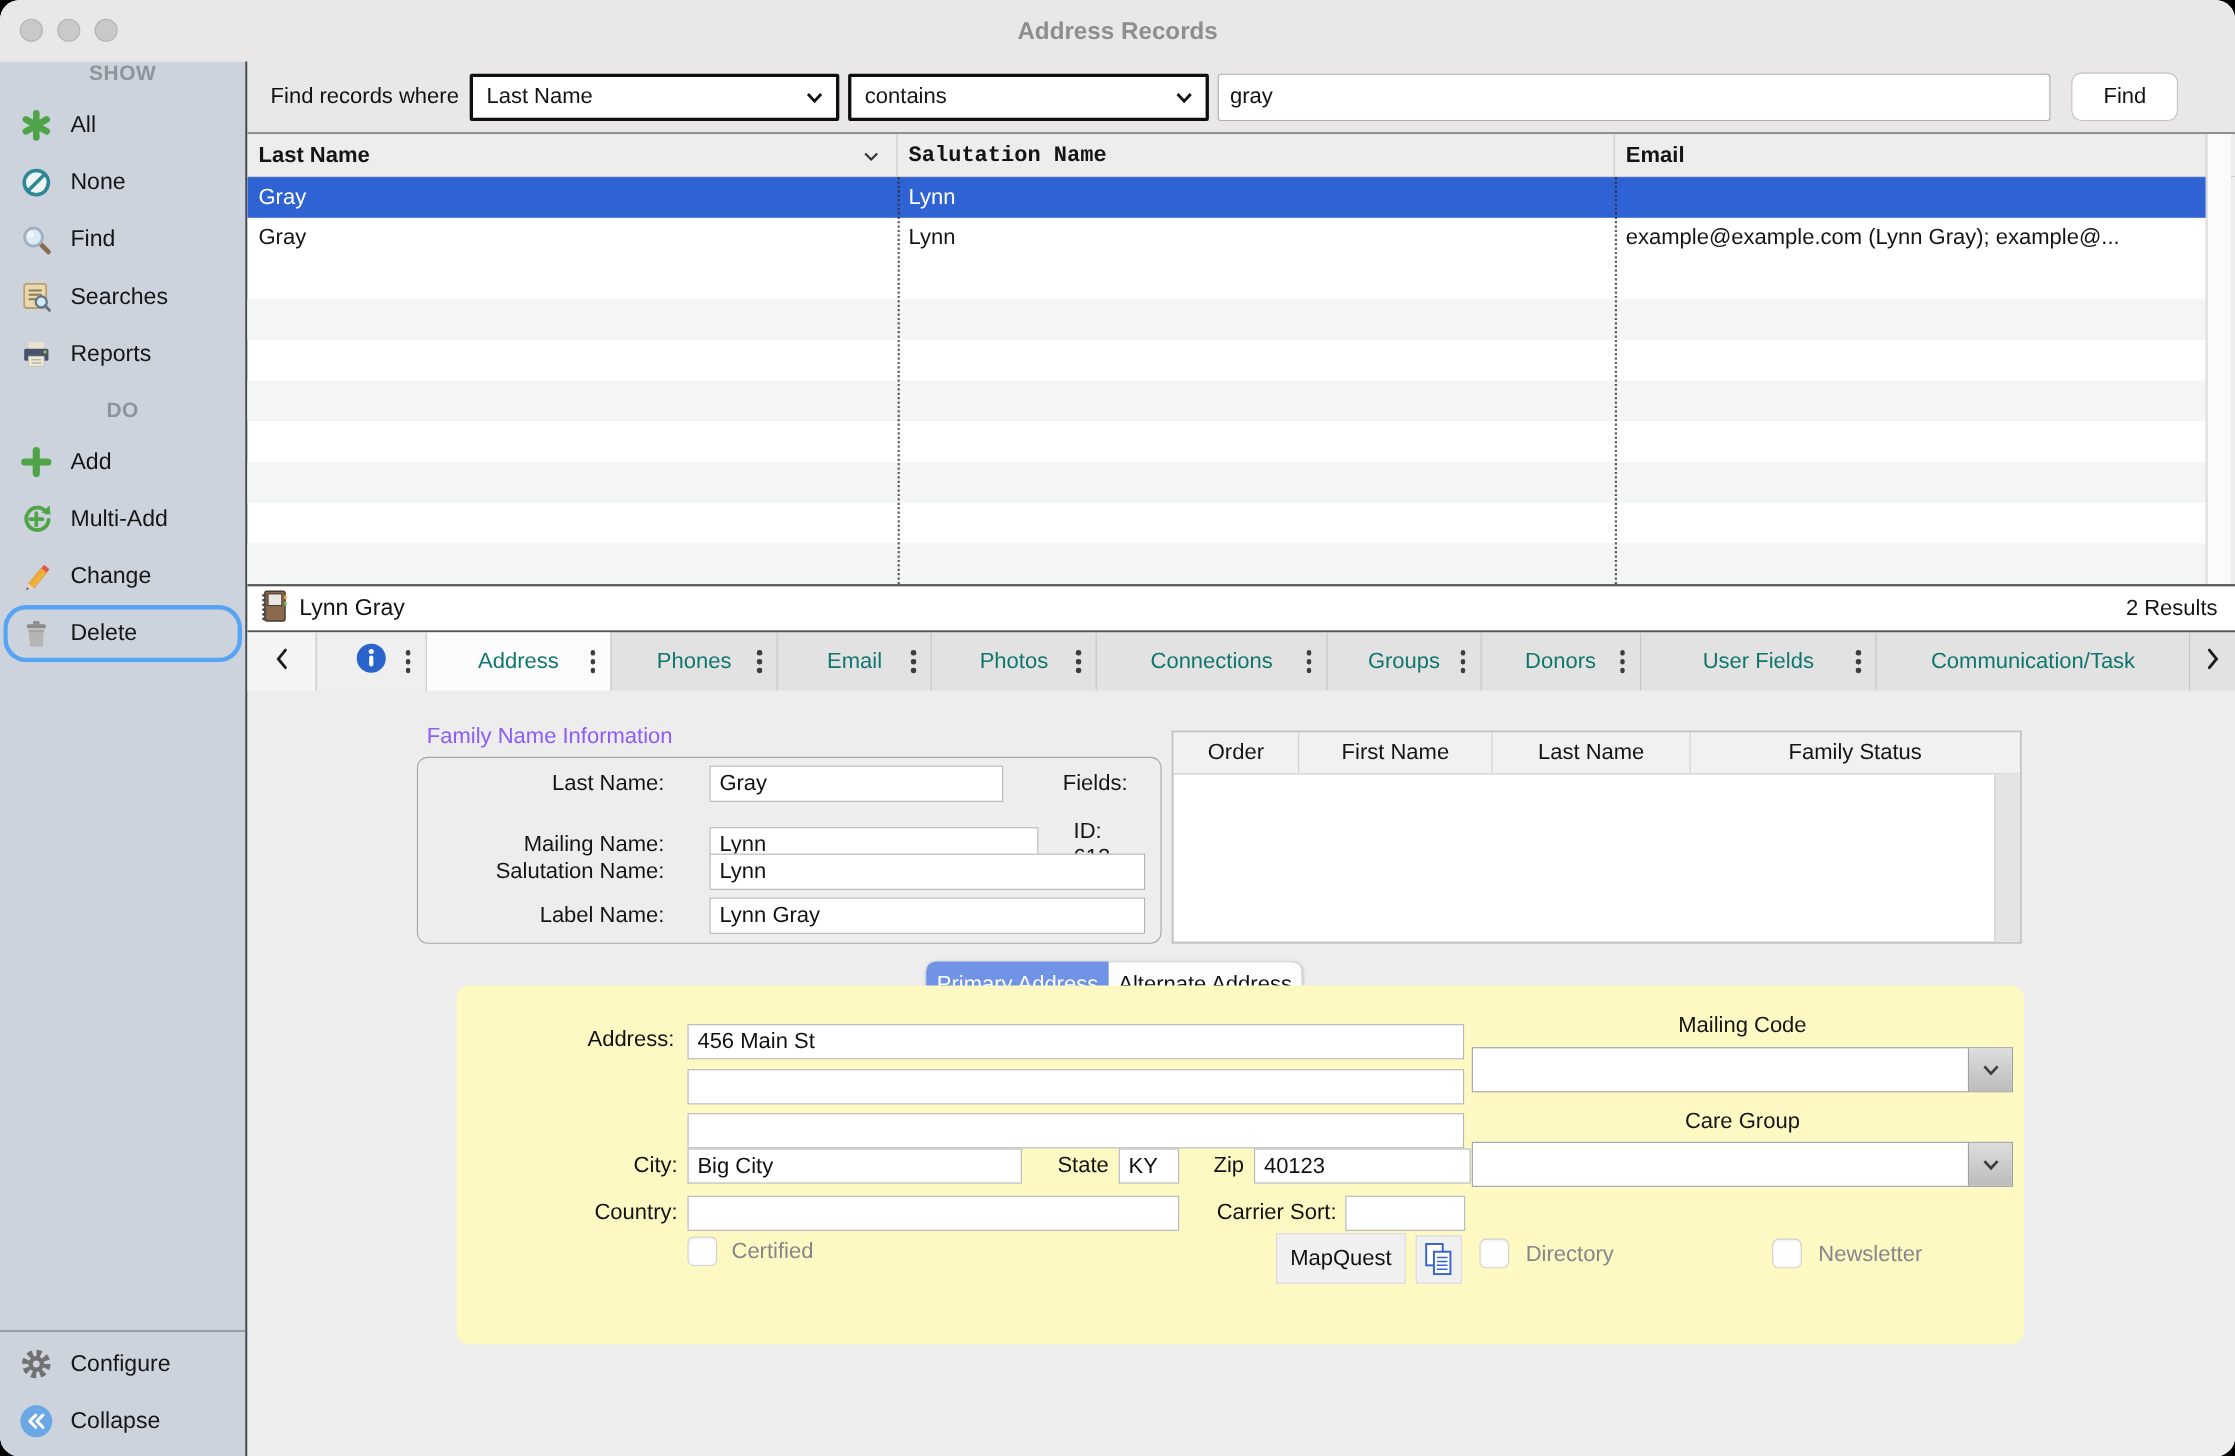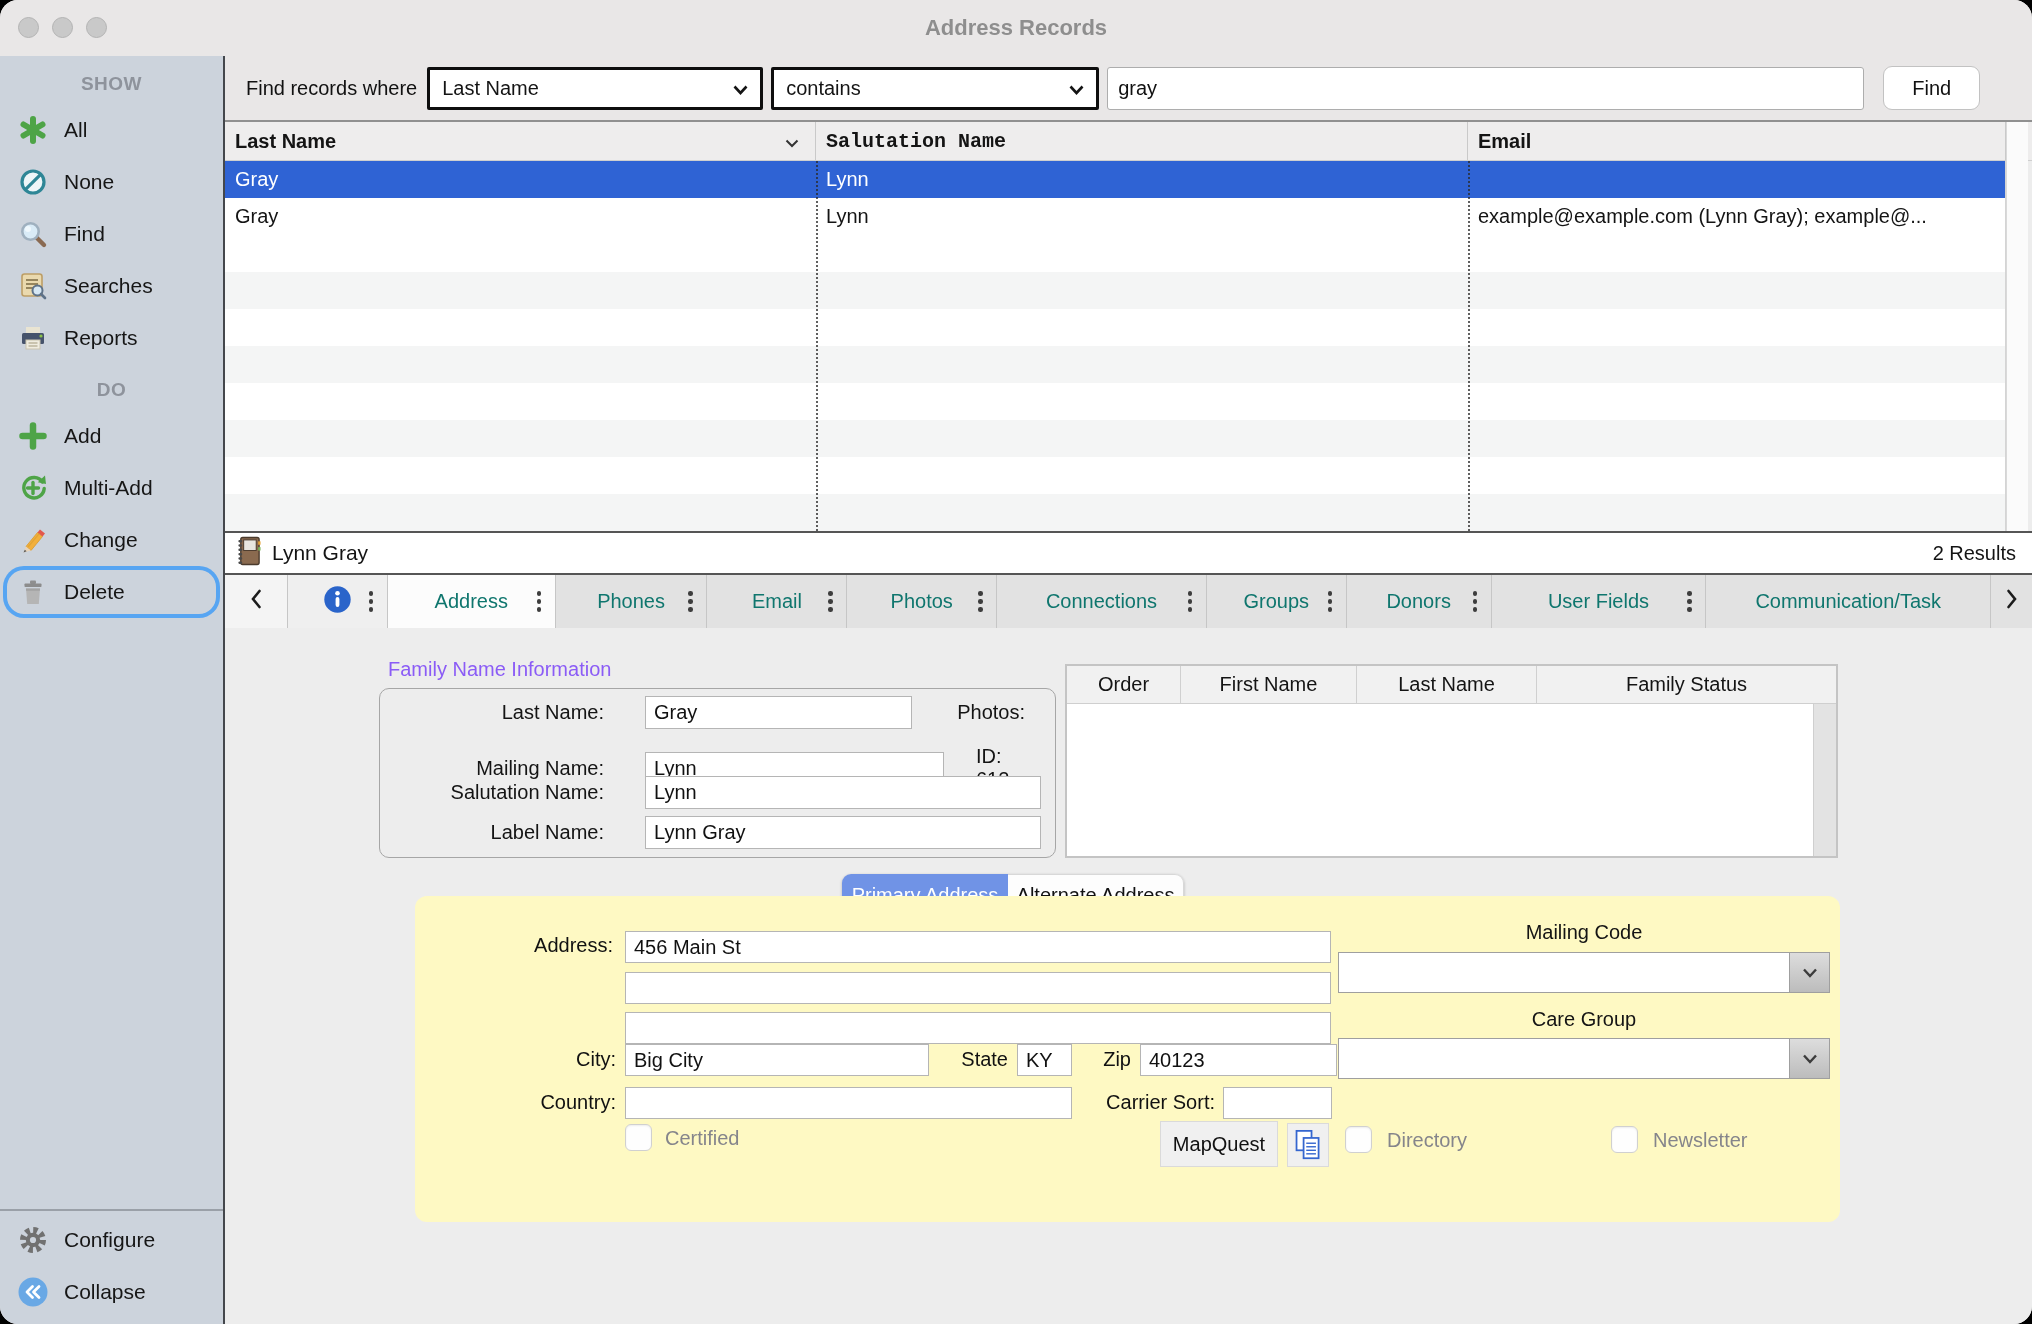--- a/index.html
+++ b/index.html
@@ -12,21 +12,21 @@
   .titlebar { position:absolute; left:0; top:0; width:100%; height:56px; background:#e9e7e7; }
   .lights { position:absolute; left:18px; top:17px; display:flex; gap:13px; }
   .light { width:21px; height:21px; border-radius:50%; background:#c9c9c9; border:1px solid #b3b3b3; }
   .win-title { position:absolute; left:0; right:0; top:0; height:56px; line-height:56px;
                text-align:center; font-size:22px; font-weight:700; color:#8e8e8e; }
 
   
   .sidebar { position:absolute; left:0; top:56px; bottom:0; width:225px; background:#ccd3dc;
              border-right:2px solid #44474c; display:flex; flex-direction:column; }
   .side-header { text-align:center; font-size:19px; font-weight:700; color:#8e939c;
-                 letter-spacing:.5px; padding:17px 0 9px; }
+                 letter-spacing:.5px; padding:1px 0 9px; }
   .side-header.do { padding-top:15px; }
   .side-item { height:52px; display:flex; align-items:center; padding-left:17px; gap:15px;
                font-size:21px; color:#161616; cursor:default; }
   .side-icon { width:32px; height:32px; display:flex; align-items:center; justify-content:center; flex:none; }
   .side-item.selected { margin:0 3px; padding-left:14px; border-radius:21px;
                         box-shadow: inset 0 0 0 4px #57a5f2; }
   .side-footer { margin-top:auto; border-top:2px solid #9aa0a8; padding:3px 0 6px; }
 
   
   .main { position:absolute; left:225px; top:56px; right:0; bottom:0; }
@@ -417,21 +417,21 @@
     </div>
 
     <div class="detail">
 
       <div class="fam-title">Family Name Information</div>
 
       <div class="group-box">
         <div class="fam-row" style="top:6px">
           <span class="fam-label">Last Name:</span>
           <input class="f-input" style="width: 267px;" value="Gray">
-          <span class="fam-label" style="width:90px">Photos:</span>
+          <span class="fam-label" style="width:90px">Fields:</span>
           <input class="f-input" style="width: 72px;" value="">
         </div>
         <div class="fam-row" style="top:62px">
           <span class="fam-label">Mailing Name:</span>
           <input class="f-input" style="width: 320px;" value="Lynn">
           <span class="id-text">ID: 612</span>
         </div>
         <div class="fam-row" style="top:86px">
           <span class="fam-label">Salutation Name:</span>
           <input class="f-input" style="width: 429px;" value="Lynn">

